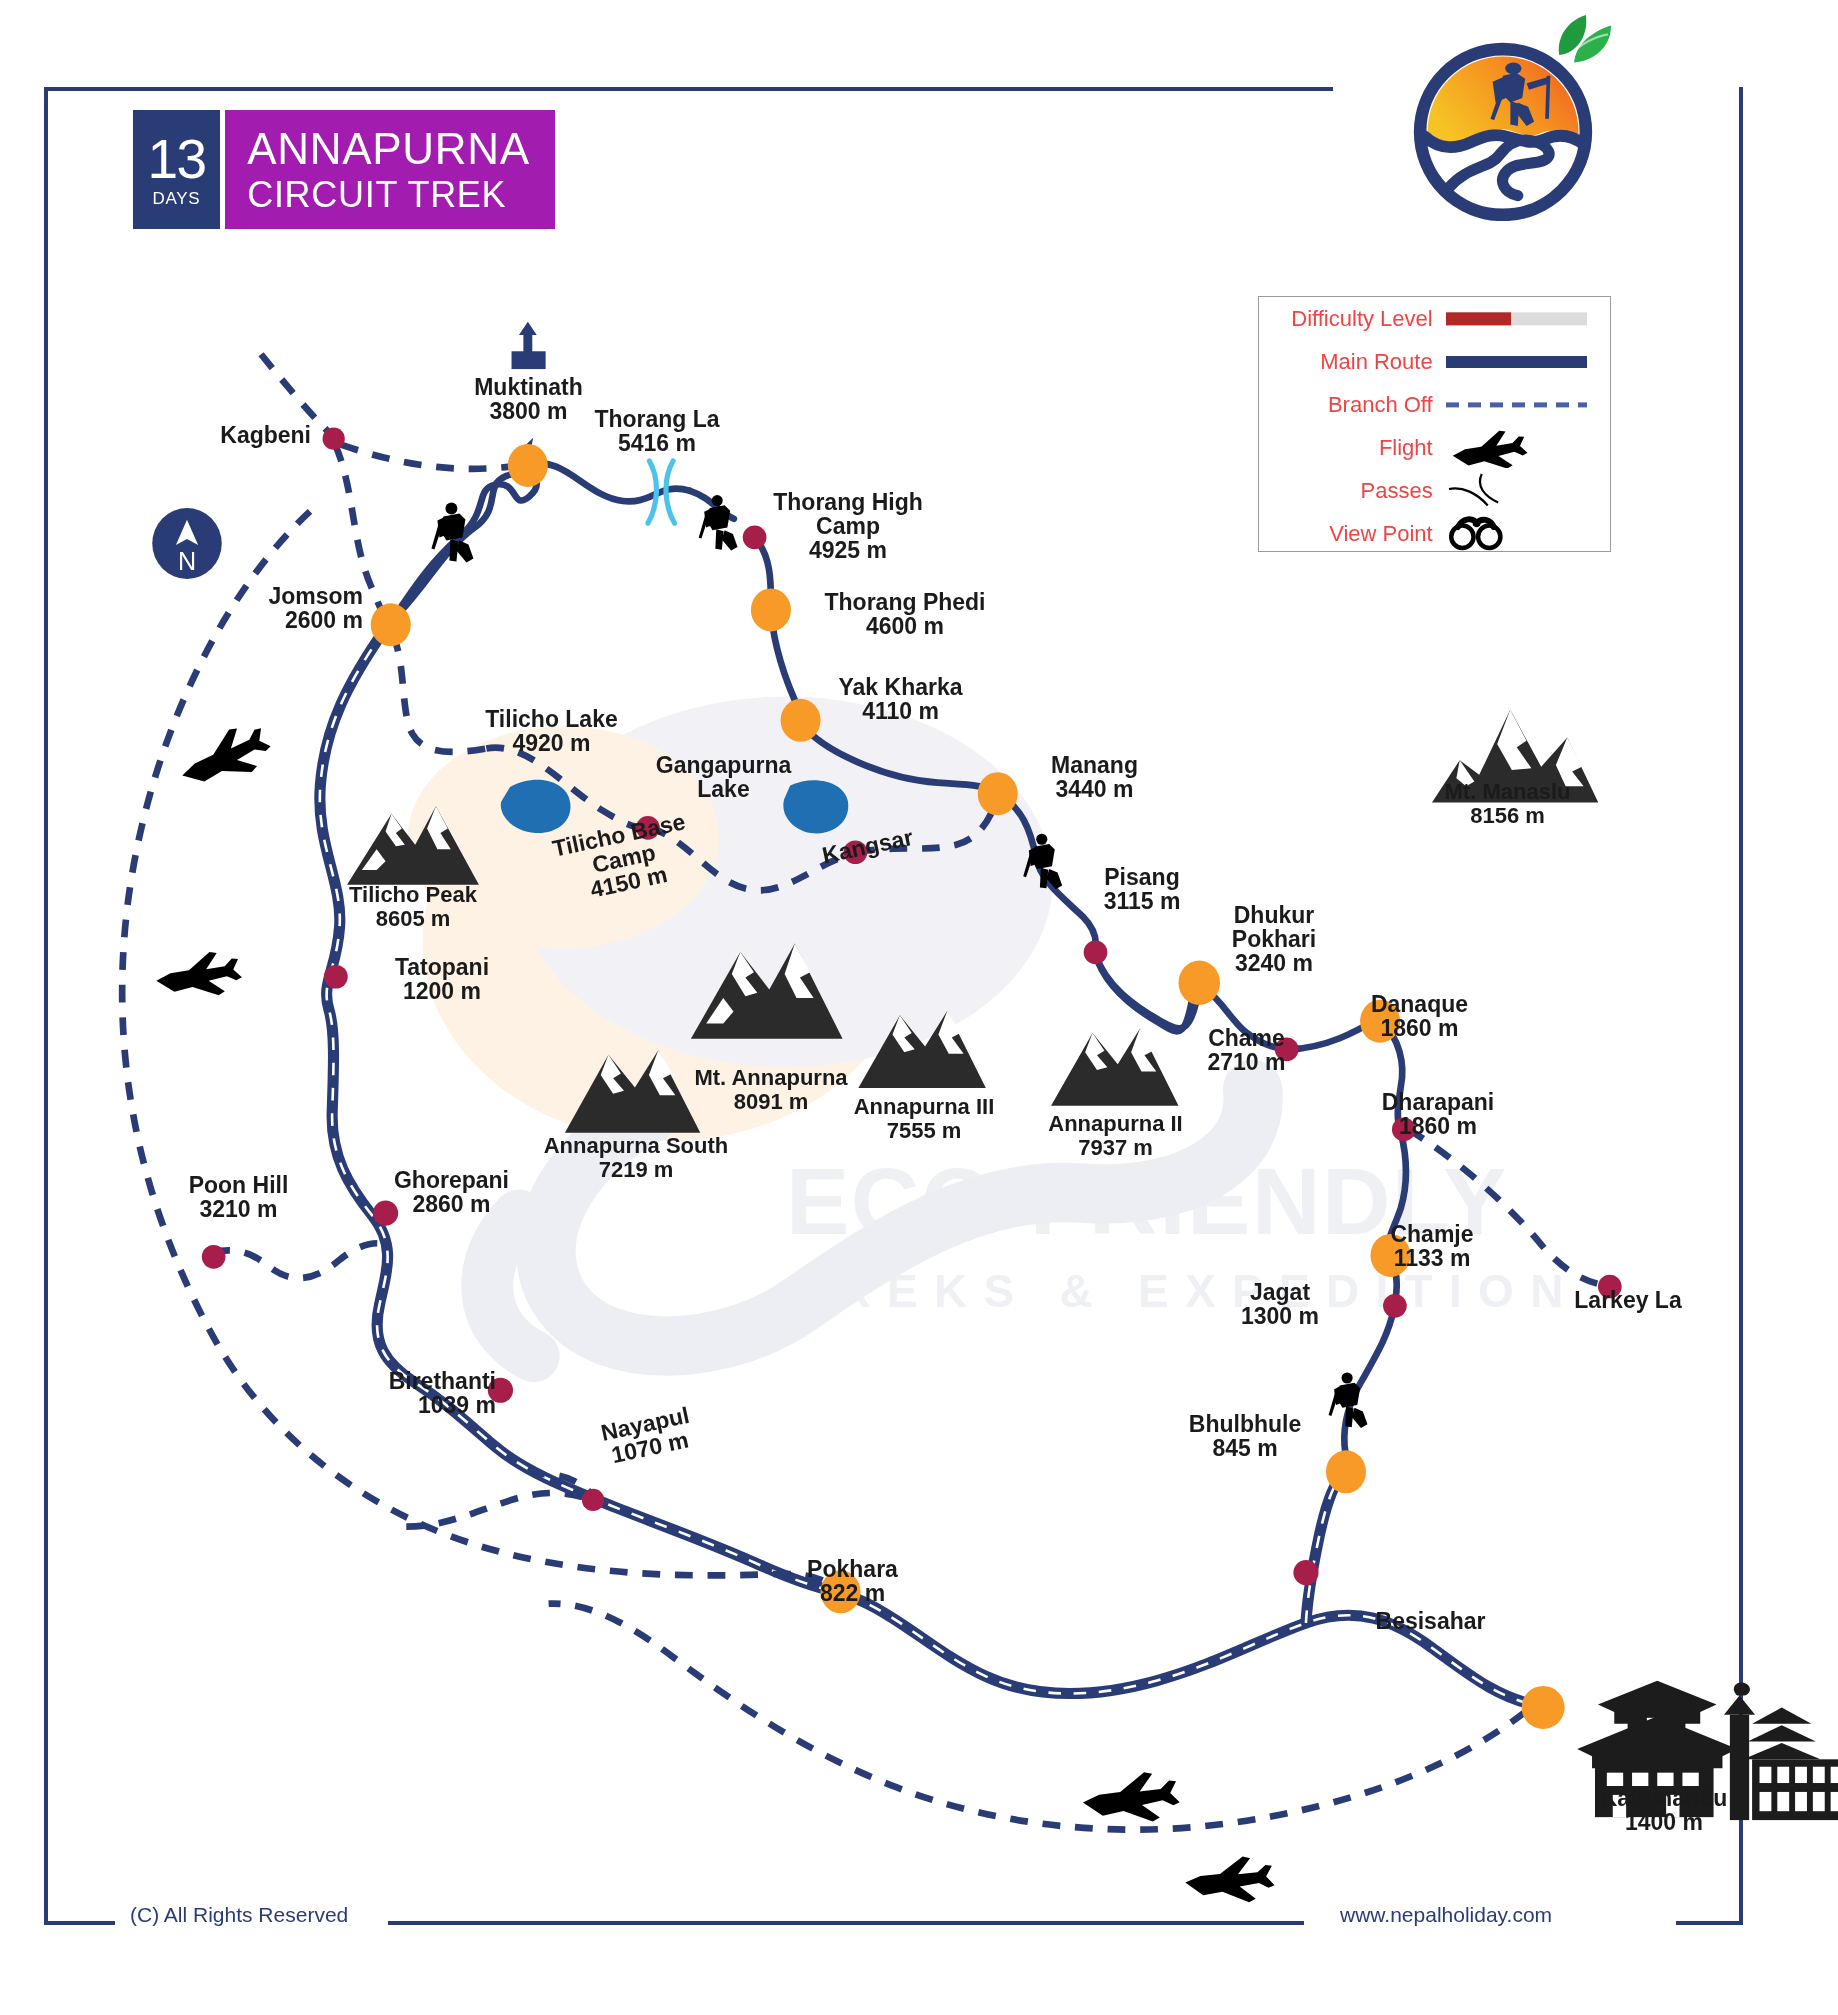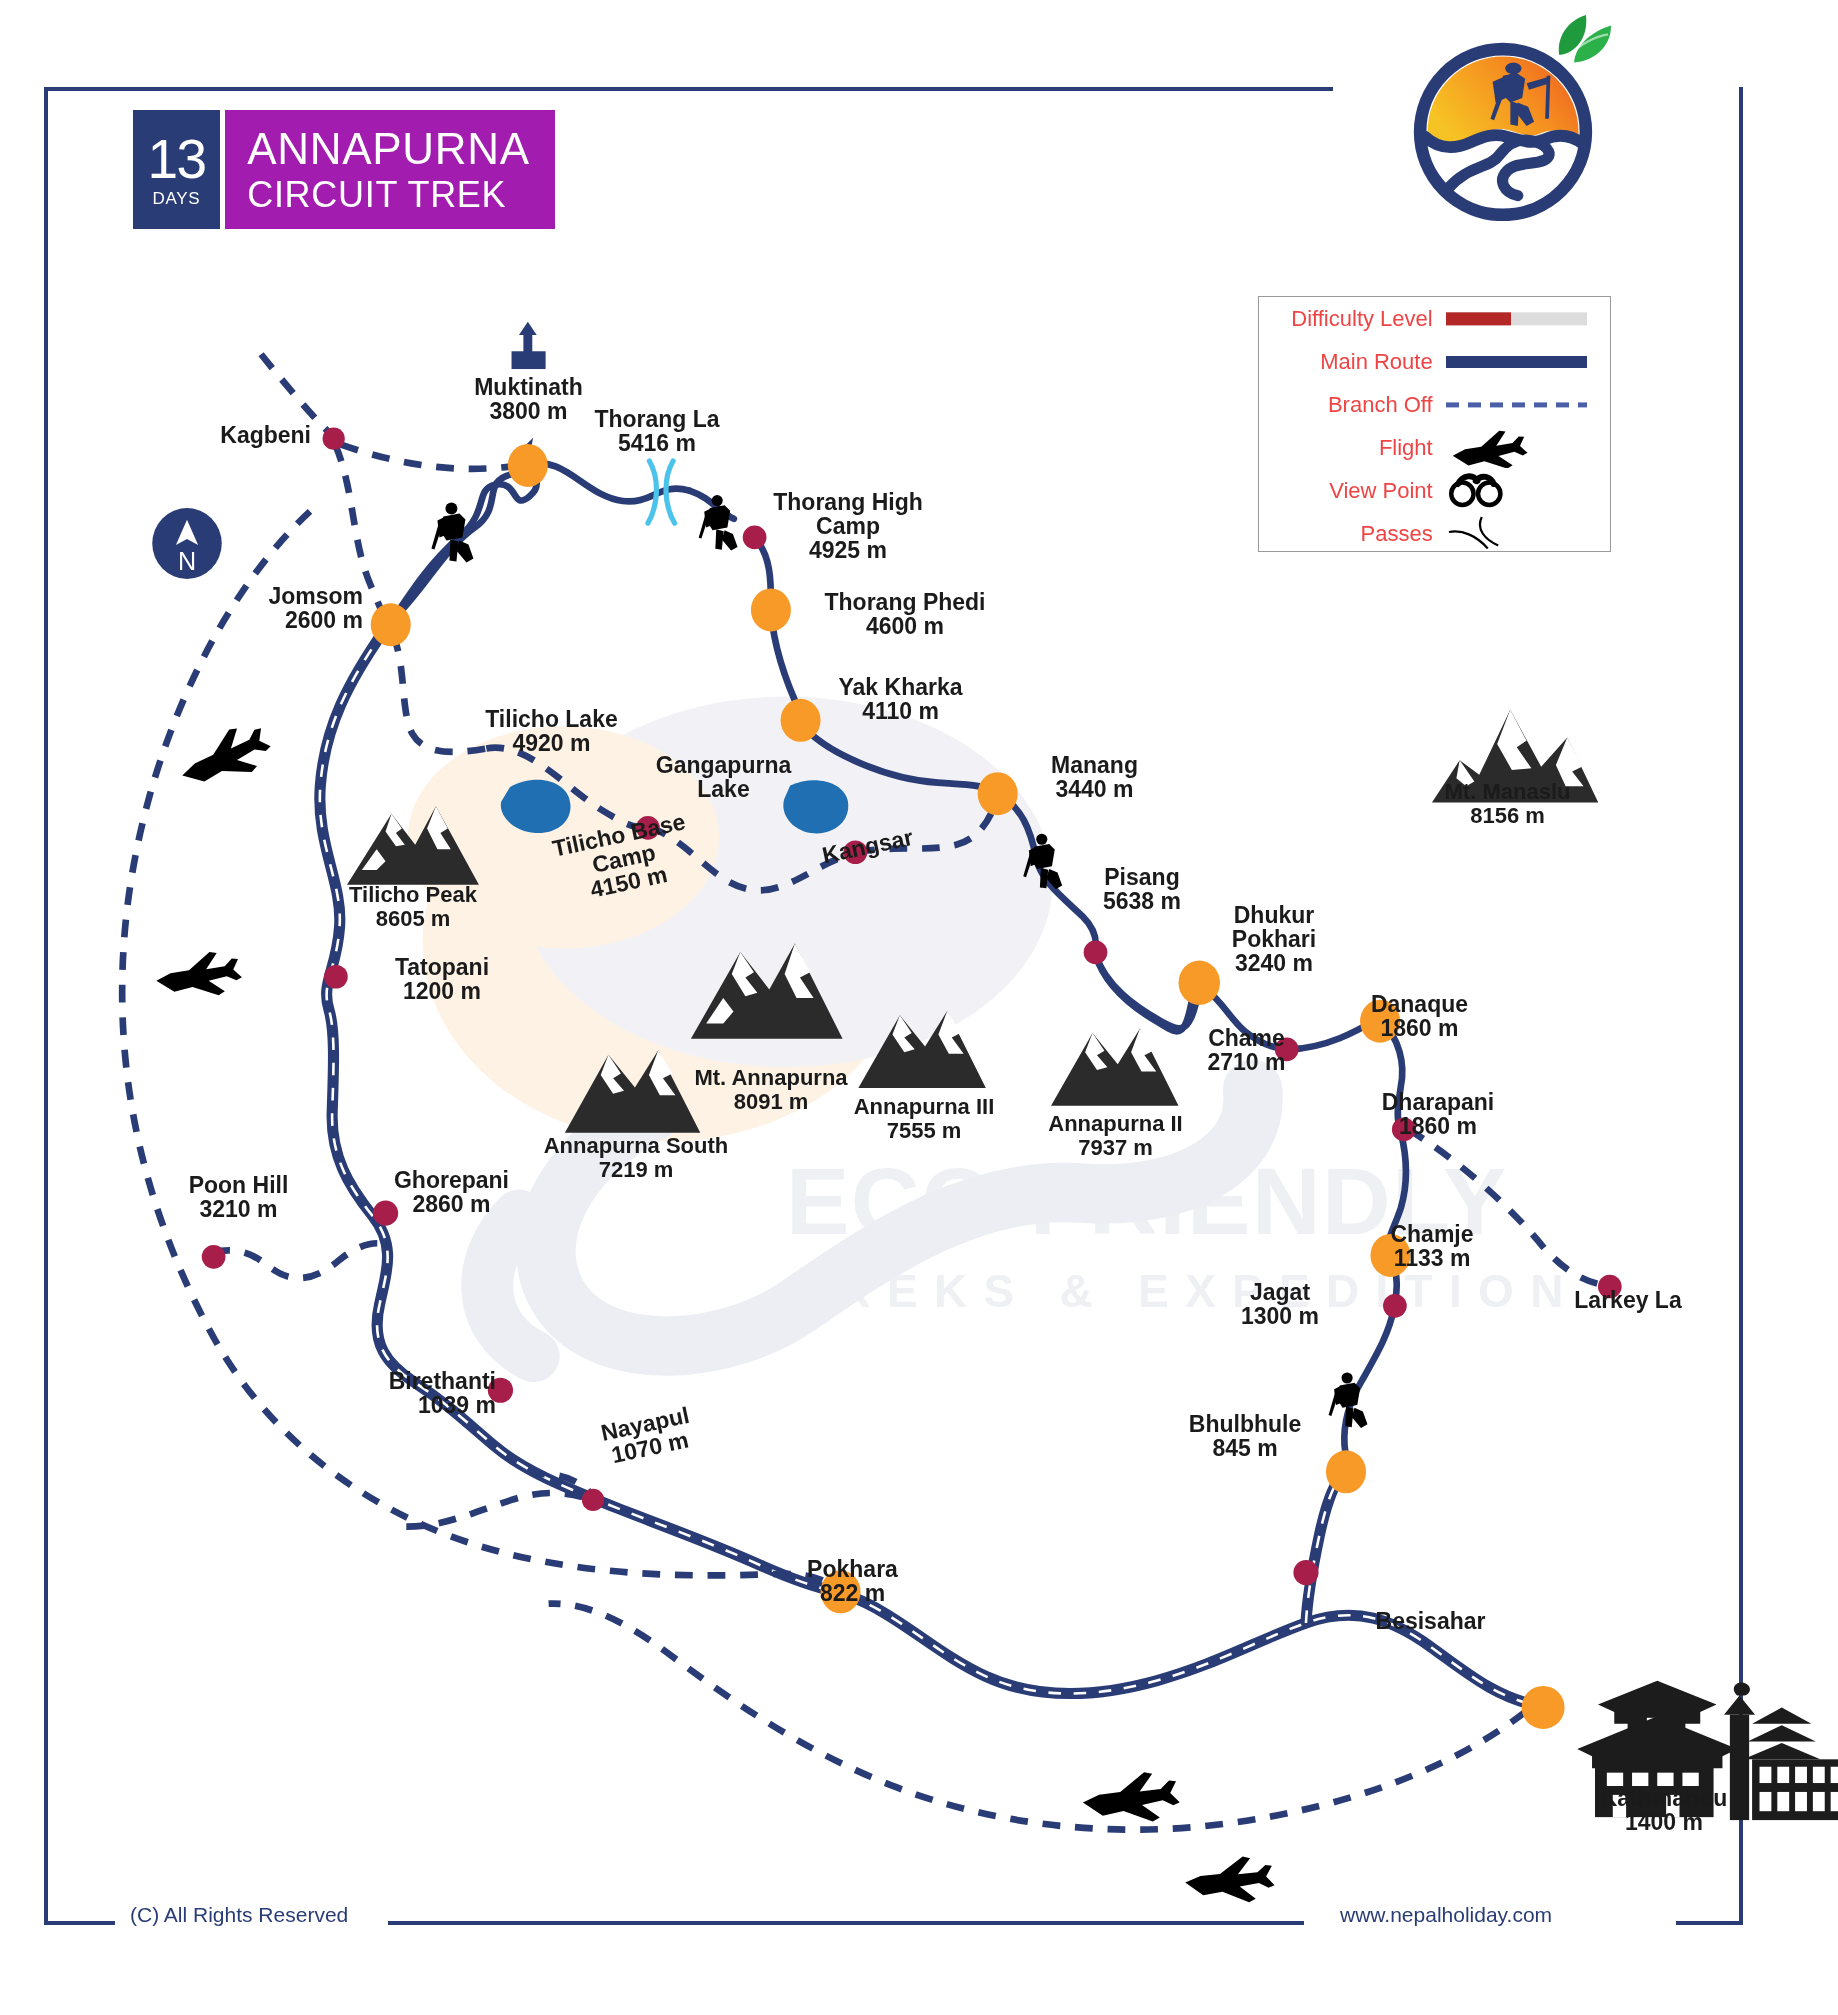--- a/index.html
+++ b/index.html
@@ -181,37 +181,37 @@
       <div class="legend-art">
         <svg width="82" height="39" viewBox="0 0 110 52" style="position:absolute;left:0;top:3px">
           <g fill="#000" transform="rotate(-12 55 26)">
             <path d="M8 26 l18 -5 22 1 28 -16 8 3 -16 16 22 1 10 -7 7 2 -8 11 8 11 -7 2 -10 -7 -22 1 16 16 -8 3 -28 -16 -22 1 z"></path>
           </g>
         </svg>
       </div>
     </div>
 
     <div class="legend-row">
+      <div class="legend-label">Passes</div>
+      <div class="legend-art">
+        <svg width="82" height="39" viewBox="0 0 110 52" style="position:absolute;left:0;top:1.5px">
+          <path d="M4 24 C22 20 42 30 56 46" fill="none" stroke="#000" stroke-width="3"></path>
+          <path d="M48 4 C40 20 52 34 70 42" fill="none" stroke="#000" stroke-width="3"></path>
+        </svg>
+      </div>
+    </div>
+
+    <div class="legend-row">
       <div class="legend-label">View Point</div>
       <div class="legend-art">
         <svg width="82" height="39" viewBox="0 0 110 52" style="position:absolute;left:0;top:0">
           <circle cx="22" cy="33" r="15" fill="none" stroke="#000" stroke-width="6"></circle>
           <circle cx="58" cy="33" r="15" fill="none" stroke="#000" stroke-width="6"></circle>
           <path d="M16 20 C22 8 36 6 42 16" fill="none" stroke="#000" stroke-width="8" stroke-linecap="round"></path>
           <path d="M40 16 C48 6 60 10 64 20" fill="none" stroke="#000" stroke-width="8" stroke-linecap="round"></path>
-        </svg>
-      </div>
-    </div>
-
-    <div class="legend-row">
-      <div class="legend-label">Passes</div>
-      <div class="legend-art">
-        <svg width="82" height="39" viewBox="0 0 110 52" style="position:absolute;left:0;top:1.5px">
-          <path d="M4 24 C22 20 42 30 56 46" fill="none" stroke="#000" stroke-width="3"></path>
-          <path d="M48 4 C40 20 52 34 70 42" fill="none" stroke="#000" stroke-width="3"></path>
         </svg>
       </div>
     </div>
   </div>
 
   <div class="compass">
     <svg viewBox="0 0 94 96" width="70" height="71">
       <ellipse cx="47" cy="48" rx="47" ry="48" fill="#2a3c75"></ellipse>
       <path d="M47 16 L62 50 L47 42 L32 50 Z" fill="#fff"></path>
       <text x="47" y="84" fill="#fff" font-size="34" font-family="Liberation Sans, sans-serif" text-anchor="middle">N</text>
@@ -562,21 +562,21 @@
     <span>Kangsar</span>
   </div>
 
   <div class="lbl ta-c" style="left:1011px; top:754px; width:167px;">
     <span>Manang</span>
     <span class="alt">3440 m</span>
   </div>
 
   <div class="lbl ta-c" style="left:1064px; top:866px; width:156px;">
     <span>Pisang</span>
-    <span class="alt">5638 m</span>
+    <span class="alt">3115 m</span>
   </div>
 
   <div class="lbl ta-c" style="left:1189px; top:904px; width:170px;">
     <span>Dhukur</span>
     <span class="alt">Pokhari</span>
     <span class="alt">3240 m</span>
   </div>
 
   <div class="lbl ta-c" style="left:1165px; top:1027px; width:163px;">
     <span>Chame</span>

